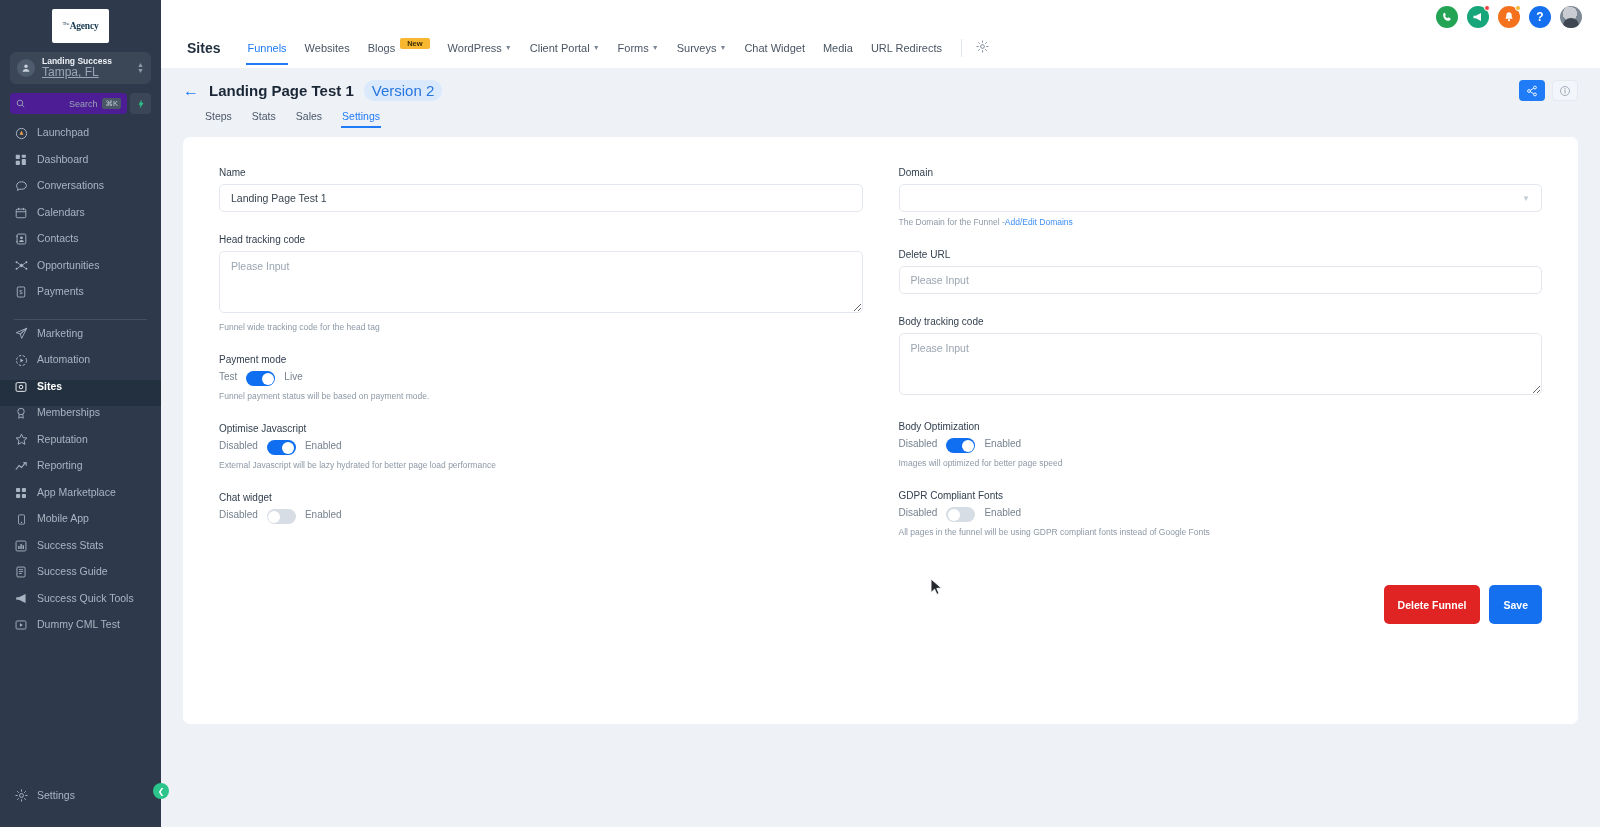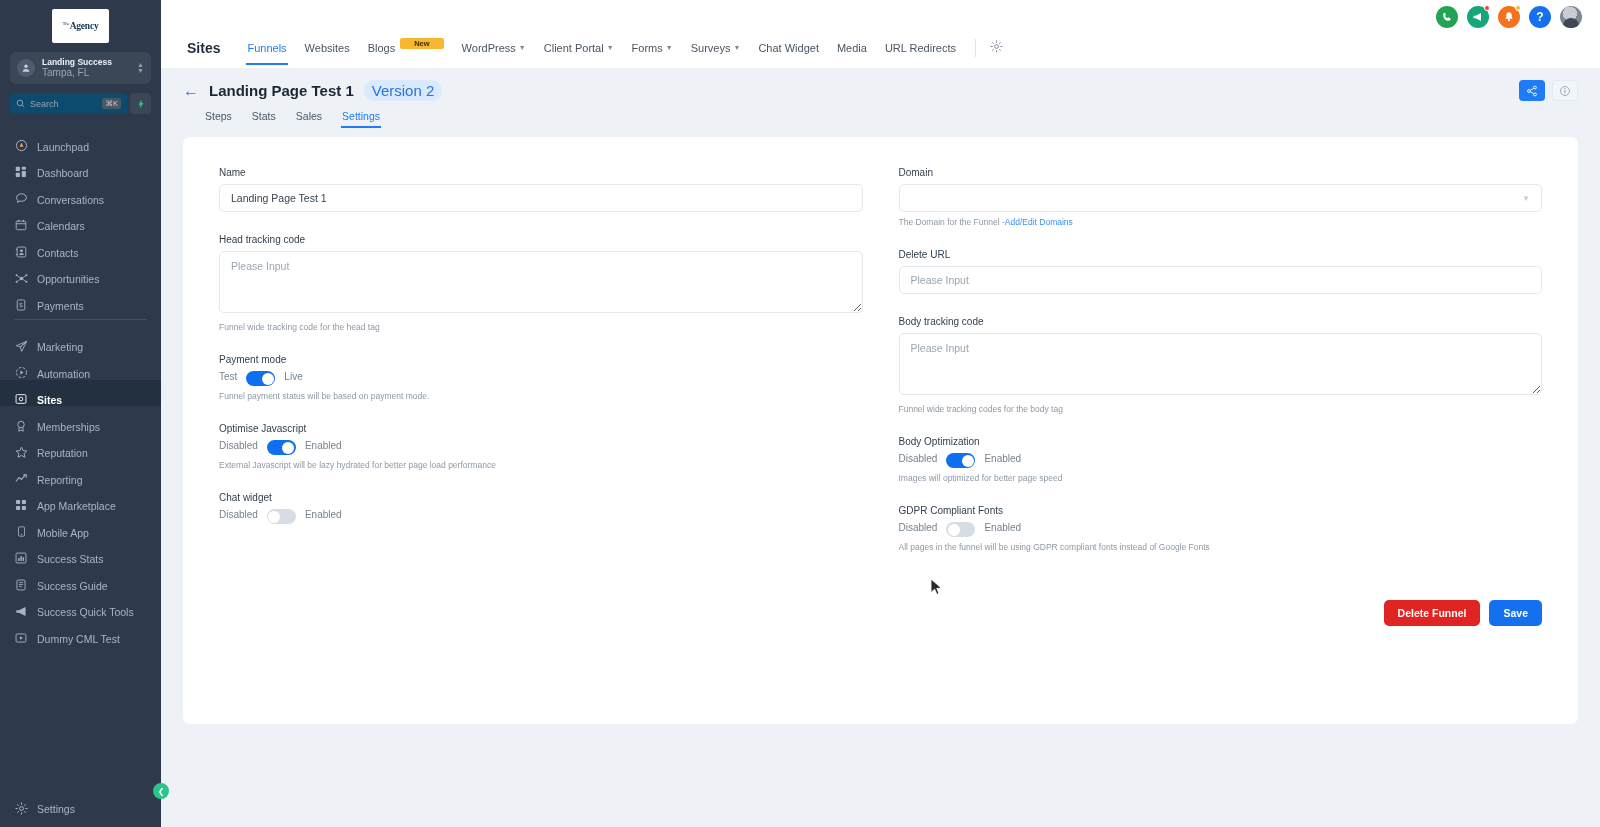--- a/index.html
+++ b/index.html
@@ -34,38 +34,38 @@
     margin: 3px 10px 0; background: #3b4757; border-radius: 6px;
     height: 32px; display:flex; align-items:center; padding: 0 7px; gap:7px;
     cursor: pointer;
   }
   .account-ava {
     width:18px;height:18px;border-radius:50%;background:#4f5c6e;
     display:flex;align-items:center;justify-content:center;flex-shrink:0;
   }
   .account-txt { flex:1; min-width:0; line-height:1.1; }
   .account-name { font-size:8.5px; font-weight:bold; color:#eef2f7; white-space:nowrap; }
-  .account-sub { font-size:10px; color:#9aa6b5; white-space:nowrap; }
+  .account-sub { font-size:12px; color:#9aa6b5; white-space:nowrap;text-decoration:underline; }
   .account-chev { color:#8e9bab; font-size:7px; line-height:0.85; text-align:center;}
 
   .search-row { margin: 9px 10px 0; display:flex; gap:3px; }
   .search-box {
-    flex:1; height:21px; background:#0c4a6e; border-radius:4px;
-    display:flex; align-items:center; padding:0 6px; gap:5px;
+    flex:1; height:21px; background:#4c1d95; border-radius:4px;
+    display:flex; align-items:center; padding:0 6px; gap:5px;text-align:right;
   }
   .search-ph { font-size:9px; color:#98a4b3; flex:1; }
   .kbd { font-size:7.5px; color:#c3ccd6; background:#4a5767; border-radius:2px; padding:1px 3px; }
   .spark-btn {
     width:21px;height:21px;background:#3b4757;border-radius:4px;
     display:flex;align-items:center;justify-content:center;cursor:pointer;
   }
 
   .nav { margin-top:12px; flex:1; overflow:hidden; }
   .nav-item {
-    height:26.5px; display:flex; align-items:flex-end; gap:9px;
+    height:26.5px; display:flex; align-items:flex-start; gap:9px;
     padding:0 14px; cursor:pointer; color:#aab5c3; font-size:10.5px;
   }
   .nav-item.active { background:#23303f; color:#ffffff; font-weight:bold; }
   .nav-item .ico { width:14px;height:14px;display:flex;align-items:center;justify-content:center;flex-shrink:0; }
   .nav-sep { height:1px; background:#435062; margin:7px 14px; }
 
   .nav-bottom { padding-bottom:12px; }
   .collapse-btn {
     position:absolute; right:-8px; bottom:28px; width:16px;height:16px;
     border-radius:50%; background:#2bc48a; color:#fff; font-size:8px;
@@ -91,21 +91,21 @@
   .nav2-item {
     font-size:11px; color:#495563; padding:0 9px 11px; cursor:pointer;
     position:relative; white-space:nowrap; display:flex; align-items:center; gap:3px;
   }
   .nav2-item.active { color:#1f7bf6; }
   .nav2-item.active:after {
     content:""; position:absolute; left:8px; right:8px; bottom:0; height:2px; background:#1f7bf6;
   }
   .badge-new {
     background:#f7b731; color:#3c2f00; font-size:7.5px; font-weight:bold;
-    border-radius:2px; padding:1px 14px; position:relative; top:-5px; margin-left:2px;
+    border-radius:2px; padding:1px 7px; position:relative; top:-5px; margin-left:2px;
   }
   .nav2-sep { width:1px; height:18px; background:#dfe4ea; margin:0 8px 11px 10px; }
   .nav2-gear { padding:0 6px 11px; cursor:pointer; }
   .caret { font-size:7px; color:#7c8797; position:relative; top:-1px; }
 
   
   .page-head { padding: 12px 22px 0 22px; flex-shrink:0; }
   .ph-row { display:flex; align-items:center; gap:10px; }
   .back-arrow { color:#1f7bf6; font-size:16px; cursor:pointer; line-height:1; }
   .ph-title { font-size:15px; font-weight:bold; color:#1b2736; }
@@ -163,21 +163,21 @@
   .tog-label { font-size:10px; color:#76828f; }
   .switch { width:29px;height:15px;border-radius:8px;position:relative;cursor:pointer;flex-shrink:0; }
   .switch.on { background:#0f6ff0; }
   .switch.off { background:#d7dde4; }
   .knob { position:absolute; top:1.5px; width:12px;height:12px;border-radius:50%;background:#fff; }
   .switch.on .knob { right:1.5px; }
   .switch.off .knob { left:1.5px; }
 
   .footer-row { display:flex; justify-content:flex-end; gap:9px; margin-top:26px; }
   .btn { border:none; border-radius:5px; font-size:10.5px; font-weight:bold; cursor:pointer;
-         padding:0 14px; height:26px; font-family:"Liberation Sans", sans-serif; color:#fff; }
+         padding:0 14px; height:39px; font-family:"Liberation Sans", sans-serif; color:#fff; }
   .btn-danger { background:#e02424; }
   .btn-primary { background:#1570ef; }
 
   .cursor { position:absolute; left:930px; top:578px; pointer-events:none; }
 </style>
 </head>
 <body>
 
 <div class="app">
 
@@ -600,21 +600,20 @@
           </div>
 
           <div class="field">
             <div class="fl">Delete URL</div>
             <input class="inp" placeholder="Please Input" style="">
           </div>
 
           <div class="field">
             <div class="fl">Body tracking code</div>
             <textarea class="ta" placeholder="Please Input" style=""></textarea>
-            <div class="hint">Funnel wide tracking codes for the body tag</div>
           </div>
 
           <div class="tog-field">
             <div class="fl">Body Optimization</div>
             <div class="tog-row">
               <span class="tog-label">Disabled</span>
               <span class="switch on">
                   <span class="knob"></span>
                 </span>
               <span class="tog-label">Enabled</span>

